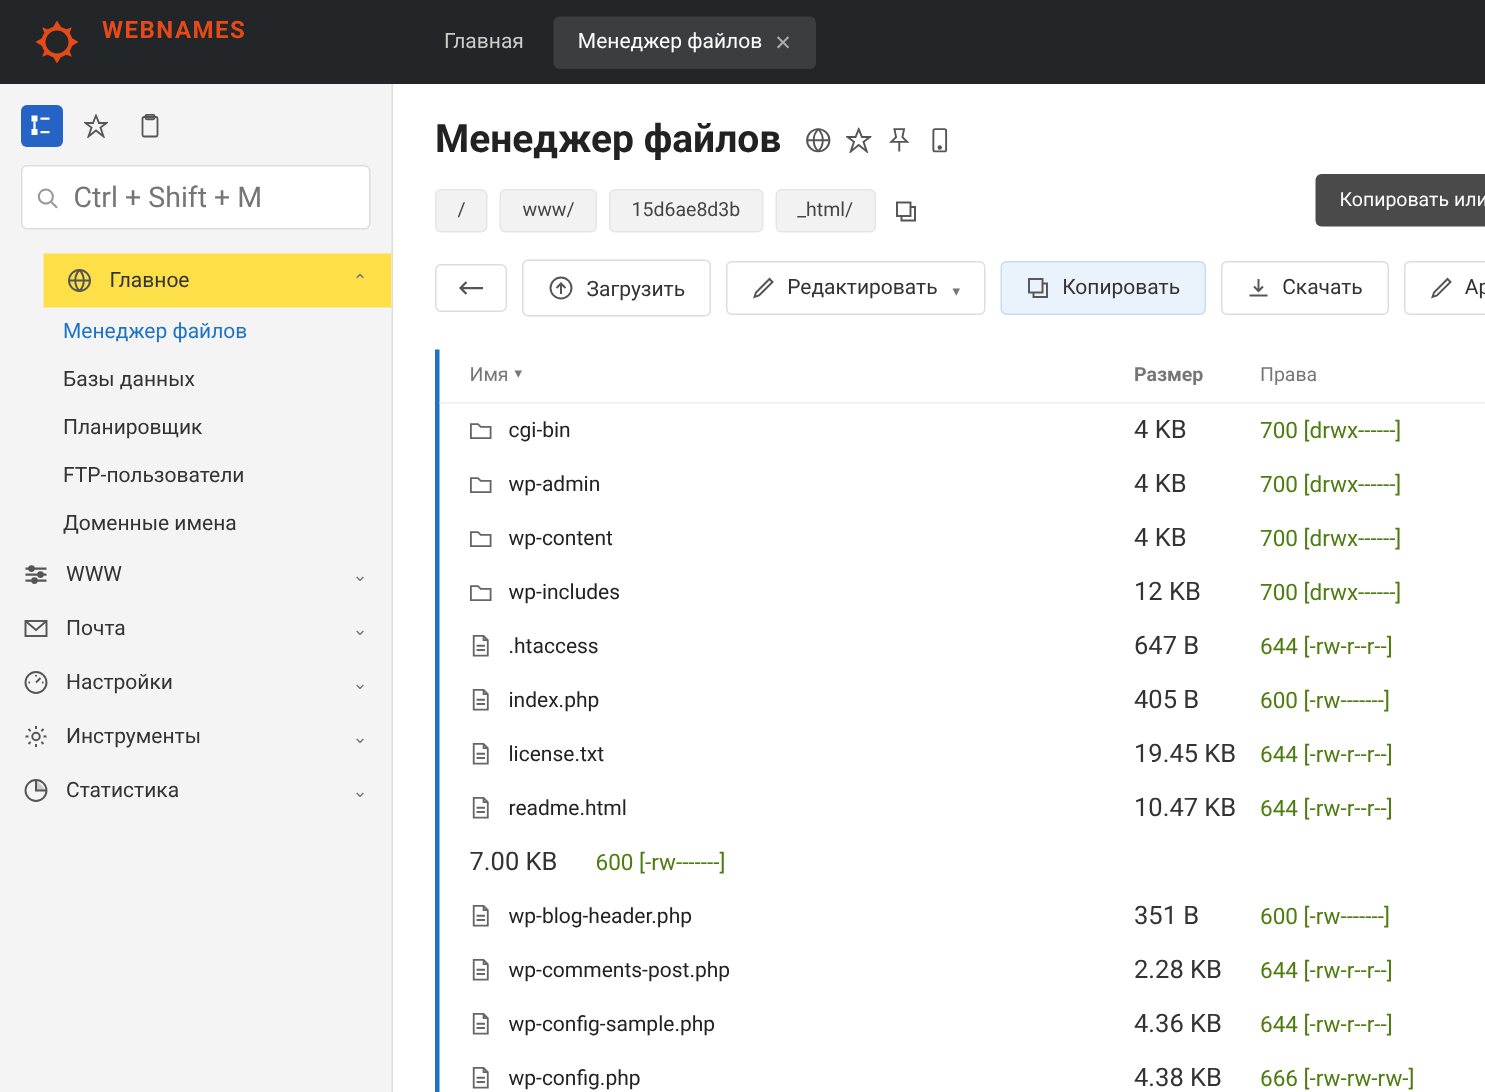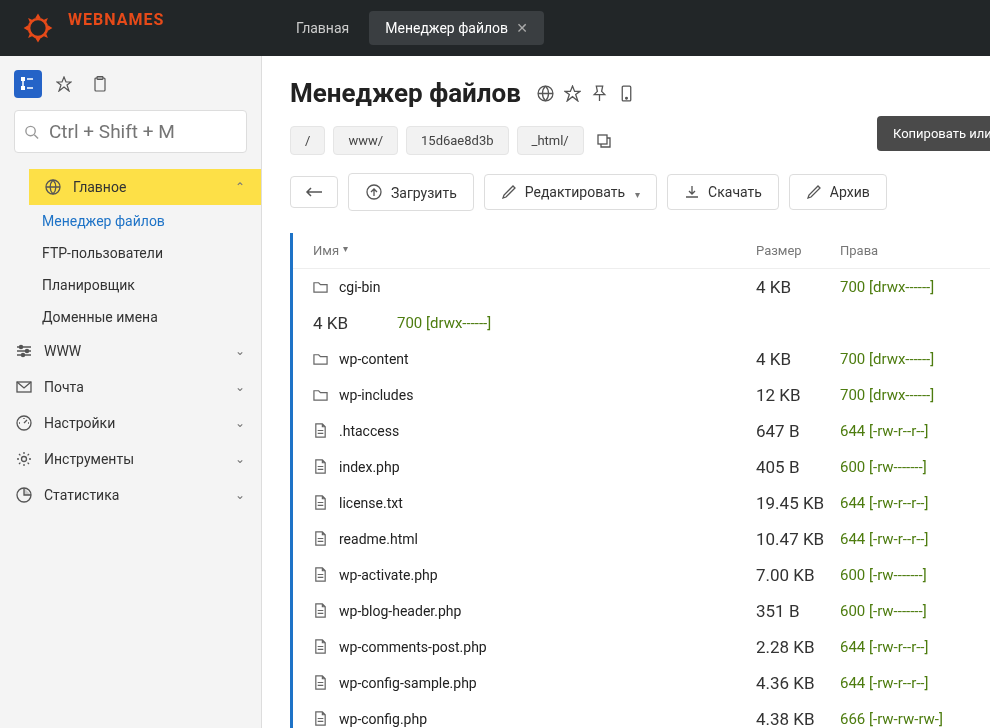--- a/index.html
+++ b/index.html
@@ -55,21 +55,21 @@
 .tbtn.back { padding: 9px 14px; }
 .tbtn.highlight { background: #eaf3fb; border-color: #c5ddf0; }
 .tbtn .chev-d { font-size: 10px; color: #777; margin-left: 2px; }
 
 .tooltip { position: absolute; left: 615px; top: 60px; background: #4a4a4a; color: #fff; padding: 10px 16px; border-radius: 4px; font-size: 13px; white-space: nowrap; z-index: 10; }
 .tooltip::after { content: ''; position: absolute; top: 100%; left: 50%; transform: translateX(-50%); border: 7px solid transparent; border-top-color: #4a4a4a; }
 
 .table { border-left: 3px solid #1e73c7; }
 .thead { display: flex; padding: 10px 20px; font-size: 13px; color: #777; border-bottom: 1px solid #eee; }
 .thead .cname { flex: 1; display: flex; align-items: flex-start; gap: 4px; }
-.thead .csize { width: 84px; }
+.thead .csize { width: 84px; font-weight: bold; }
 .thead .cperm { width: 130px; }
 
 .trow { display: flex; align-items: center; padding: 8px 20px; font-size: 14px; color: #222; }
 .trow .cname { flex: 1; display: flex; align-items: flex-start; gap: 10px; }
 .trow .cname .fico { color: #666; width: 16px; text-align: center; }
 .trow .csize { width: 84px; color: #333; font-size: 17px; }
 .trow .cperm { width: 130px; color: #4d7c0f; font-size: 15px; }
 
 svg { display: block; }
 </style>
@@ -139,22 +139,23 @@
                 <circle cx="8" cy="8" r="7"></circle>
                 <path d="M1 8 h14 M8 1 a10 10 0 0 1 0 14 M8 1 a10 10 0 0 0 0 14"></path>
               </svg>
             </span>
             <span>Главное</span>
           </span>
           <span class="chev">⌃</span>
         </div>
         <div class="submenu">
           <div class="submenu-item active">Менеджер файлов</div>
+          <div class="submenu-item">Базы данных</div>
+          <div class="submenu-item">Планировщик</div>
           <div class="submenu-item">FTP-пользователи</div>
-          <div class="submenu-item">Планировщик</div>
           <div class="submenu-item">Доменные имена</div>
         </div>
         <div class="menu-head">
           <span class="lft">
             <span class="ico">
               <svg width="16" height="16" viewBox="0 0 16 16" fill="none" stroke="#555" stroke-width="1.5">
                 <path d="M1 4 h14 M1 8 h14 M1 12 h14"></path>
                 <circle cx="5" cy="4" r="1.5" fill="#555"></circle>
                 <circle cx="11" cy="8" r="1.5" fill="#555"></circle>
                 <circle cx="7" cy="12" r="1.5" fill="#555"></circle>
@@ -276,20 +277,29 @@
       </div>
       <div class="tbtn">
         <span class="ico">
             <svg width="16" height="16" viewBox="0 0 16 16" fill="none" stroke="#555" stroke-width="1.3">
               <path d="M2 14 L3 11 L12 2 L14 4 L5 13 Z"></path>
             </svg>
           </span>
         <span>Редактировать</span>
         <span class="chev-d">▾</span>
       </div>
+      <div class="tbtn highlight">
+        <span class="ico">
+            <svg width="16" height="16" viewBox="0 0 16 16" fill="none" stroke="#555" stroke-width="1.3">
+              <rect x="2" y="2" width="9" height="9"></rect>
+              <path d="M5 11 v3 h9 v-9 h-3"></path>
+            </svg>
+          </span>
+        <span>Копировать</span>
+      </div>
       <div class="tbtn">
         <span class="ico">
             <svg width="16" height="16" viewBox="0 0 16 16" fill="none" stroke="#555" stroke-width="1.3">
               <path d="M8 2 v8 M5 7 l3 3 l3 -3 M2 13 h12"></path>
             </svg>
           </span>
         <span>Скачать</span>
       </div>
       <div class="tbtn">
         <span class="ico">
@@ -317,20 +327,28 @@
                 <svg width="15" height="15" viewBox="0 0 16 16" fill="none" stroke="#666" stroke-width="1.3">
                   <path d="M1 4 h5 l2 2 h7 v8 h-14 Z"></path>
                 </svg>
               </span>
               <span>cgi-bin</span>
             </div>
             <div class="csize">4 KB</div>
             <div class="cperm">700 [drwx------]</div>
           </div>
           <div class="trow">
+            <div class="cname">
+              <span class="fico">
+                <svg width="15" height="15" viewBox="0 0 16 16" fill="none" stroke="#666" stroke-width="1.3">
+                  <path d="M1 4 h5 l2 2 h7 v8 h-14 Z"></path>
+                </svg>
+              </span>
+              <span>wp-admin</span>
+            </div>
             <div class="csize">4 KB</div>
             <div class="cperm">700 [drwx------]</div>
           </div>
           <div class="trow">
             <div class="cname">
               <span class="fico">
                 <svg width="15" height="15" viewBox="0 0 16 16" fill="none" stroke="#666" stroke-width="1.3">
                   <path d="M1 4 h5 l2 2 h7 v8 h-14 Z"></path>
                 </svg>
               </span>
@@ -397,29 +415,20 @@
                   <path d="M3 1 h7 l3 3 v11 h-10 Z M10 1 v3 h3"></path>
                   <path d="M5 8 h6 M5 11 h6"></path>
                 </svg>
               </span>
               <span>readme.html</span>
             </div>
             <div class="csize">10.47 KB</div>
             <div class="cperm">644 [-rw-r--r--]</div>
           </div>
           <div class="trow">
-            <div class="cname">
-              <span class="fico">
-                <svg width="15" height="15" viewBox="0 0 16 16" fill="none" stroke="#666" stroke-width="1.3">
-                  <path d="M3 1 h7 l3 3 v11 h-10 Z M10 1 v3 h3"></path>
-                  <path d="M5 8 h6 M5 11 h6"></path>
-                </svg>
-              </span>
-              <span>wp-activate.php</span>
-            </div>
             <div class="csize">7.00 KB</div>
             <div class="cperm">600 [-rw-------]</div>
           </div>
           <div class="trow">
             <div class="cname">
               <span class="fico">
                 <svg width="15" height="15" viewBox="0 0 16 16" fill="none" stroke="#666" stroke-width="1.3">
                   <path d="M3 1 h7 l3 3 v11 h-10 Z M10 1 v3 h3"></path>
                   <path d="M5 8 h6 M5 11 h6"></path>
                 </svg>

